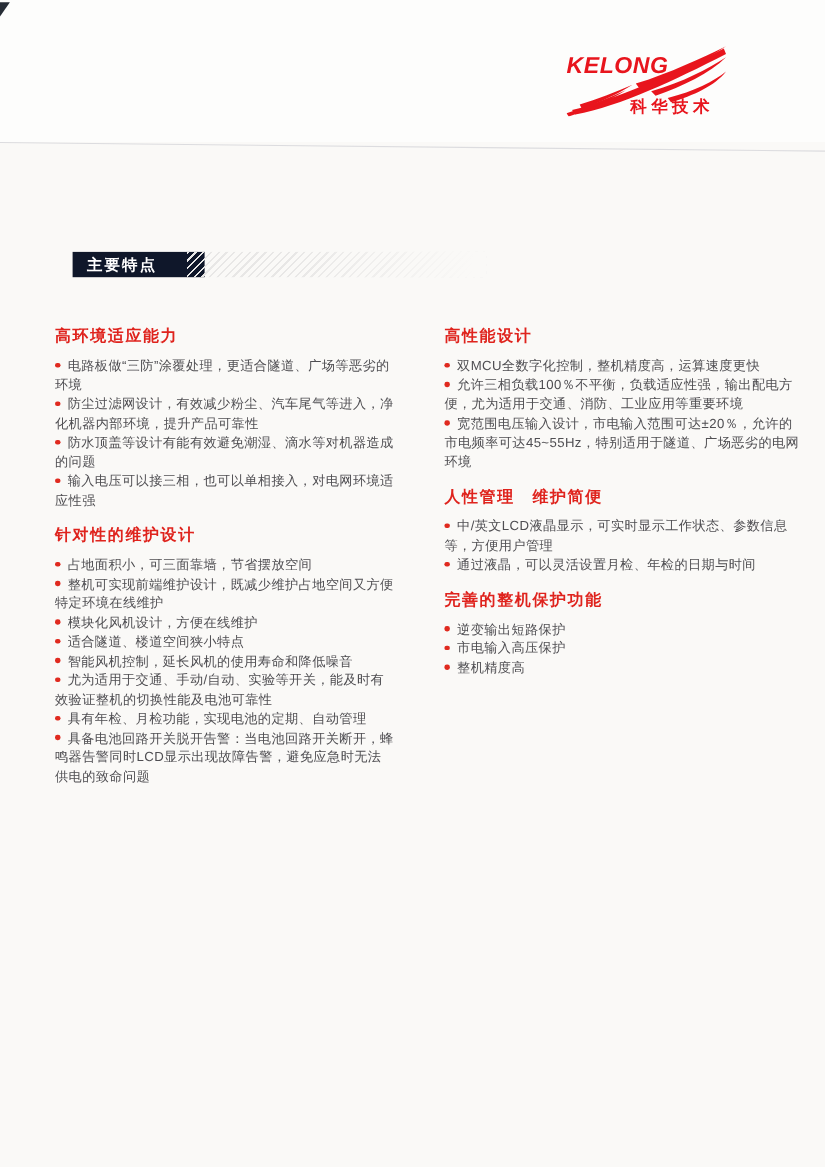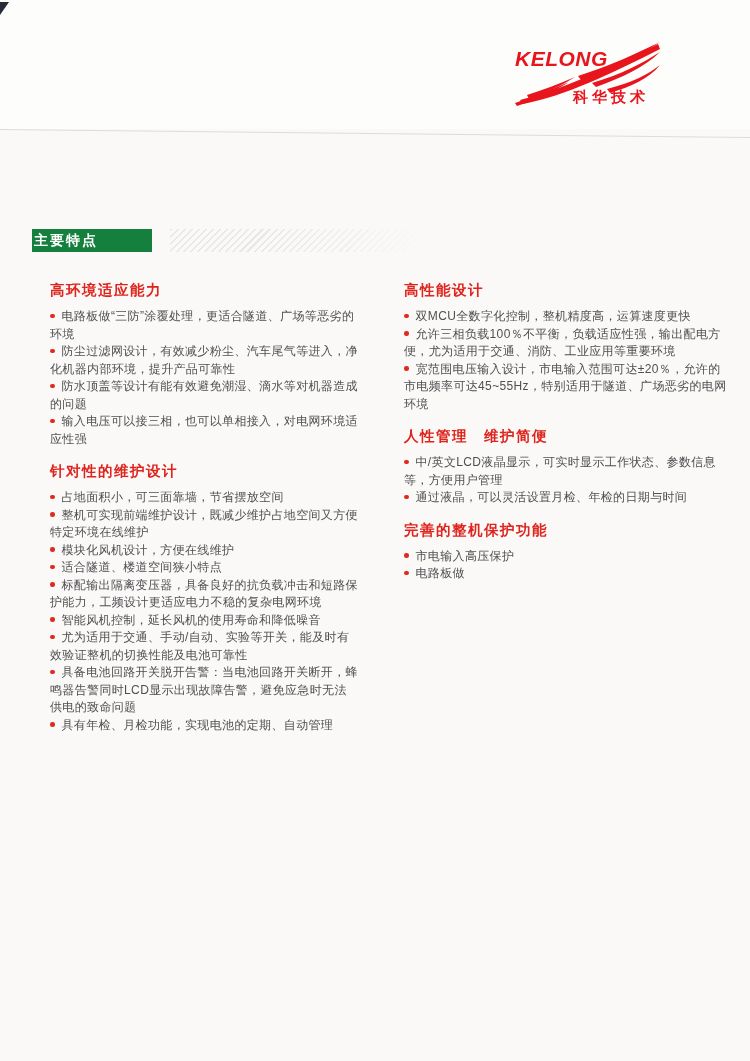--- a/index.html
+++ b/index.html
@@ -14,36 +14,36 @@
           border-top:1px solid #dcdcdf;transform:rotate(0.6deg);transform-origin:left center;}
   
   .corner{position:absolute;top:2px;left:0;width:0;height:0;
           border-top:13px solid #272d36;border-right:9px solid transparent;}
 
   
   .logo{position:absolute;left:515px;top:40px;width:145px;height:66px;}
   .logo svg{display:block;width:100%;height:100%;}
 
   
-  .badge{position:absolute;left:32px;top:229px;width:120px;height:23px;box-sizing:border-box;
-         background:#15803d;color:#ffffff;font-size:14px;font-weight:bold;
-         line-height:23px;padding-left:2px;letter-spacing:2px;}
+  .badge{position:absolute;left:66px;top:229px;width:120px;height:23px;box-sizing:border-box;
+         background:#0f172a;color:#ffffff;font-size:14px;font-weight:bold;
+         line-height:23px;padding-left:13px;letter-spacing:2px;}
   .hatch{position:absolute;left:170px;top:229px;width:272px;height:23px;
          background:repeating-linear-gradient(135deg,#e8e7e6 0 1.5px,rgba(0,0,0,0) 1.5px 5px);}
   .hatch::after{content:"";position:absolute;top:0;left:0;right:0;bottom:0;
          background:linear-gradient(to right,rgba(250,249,247,0) 35%,#faf9f7 96%);}
 
   
   .col{position:absolute;top:281px;}
   .col-left{left:50px;width:309px;}
   .col-right{left:404px;width:323px;}
   .section{margin:0;}
   .section-title{margin:14px 0 8px;font-size:14.5px;font-weight:bold;color:#df231d;
                  letter-spacing:1.5px;line-height:19px;}
-  .section:first-child .section-title{margin-top:0;}
+  .section:first-child .section-title{margin-top:16px;}
   .bullet{font-size:12px;line-height:17.5px;color:#4f4e52;letter-spacing:0.35px;}
   .dot{display:inline-block;width:4.5px;height:4.5px;border-radius:50%;
        background:#e02a1f;margin-right:7px;vertical-align:2px;}
 </style>
 </head>
 <body>
 
 <div class="top-strip"></div>
 <div class="crease"></div>
 <div class="corner"></div>
@@ -78,25 +78,24 @@
 
   <div class="section">
     <h3 class="section-title">针对性的维护设计</h3>
     <div class="bullet"><span class="dot"></span><span>占地面积小，可三面靠墙，节省摆放空间</span></div>
     <div class="bullet"><span class="dot"></span><span>整机可实现前端维护设计，既减少维护占地空间又方便特定环境在线维护</span></div>
     <div class="bullet"><span class="dot"></span><span>模块化风机设计，方便在线维护</span></div>
     <div class="bullet"><span class="dot"></span><span>适合隧道、楼道空间狭小特点</span></div>
   </div>
 
   <div class="section">
-    <div class="bullet"><span class="dot"></span><span>标配输出隔离变压器，具备良好的抗负载冲击和短路保护能力，工频设计更适应电力不稳的复杂电网环境</span></div>
     <div class="bullet"><span class="dot"></span><span>智能风机控制，延长风机的使用寿命和降低噪音</span></div>
     <div class="bullet"><span class="dot"></span><span>尤为适用于交通、手动/自动、实验等开关，能及时有效验证整机的切换性能及电池可靠性</span></div>
+    <div class="bullet"><span class="dot"></span><span>具有年检、月检功能，实现电池的定期、自动管理</span></div>
     <div class="bullet"><span class="dot"></span><span>具备电池回路开关脱开告警：当电池回路开关断开，蜂鸣器告警同时LCD显示出现故障告警，避免应急时无法供电的致命问题</span></div>
-    <div class="bullet"><span class="dot"></span><span>具有年检、月检功能，实现电池的定期、自动管理</span></div>
   </div>
 
 </div>
 
 <div class="col col-right">
 
   <div class="section">
     <h3 class="section-title">高性能设计</h3>
     <div class="bullet"><span class="dot"></span><span>双MCU全数字化控制，整机精度高，运算速度更快</span></div>
     <div class="bullet"><span class="dot"></span><span>允许三相负载100％不平衡，负载适应性强，输出配电方便，尤为适用于交通、消防、工业应用等重要环境</span></div>
@@ -104,17 +103,18 @@
   </div>
 
   <div class="section">
     <h3 class="section-title">人性管理　维护简便</h3>
     <div class="bullet"><span class="dot"></span><span>中/英文LCD液晶显示，可实时显示工作状态、参数信息等，方便用户管理</span></div>
     <div class="bullet"><span class="dot"></span><span>通过液晶，可以灵活设置月检、年检的日期与时间</span></div>
   </div>
 
   <div class="section">
     <h3 class="section-title">完善的整机保护功能</h3>
+    <div class="bullet"><span class="dot"></span><span>逆变输出短路保护</span></div>
     <div class="bullet"><span class="dot"></span><span>市电输入高压保护</span></div>
-    <div class="bullet"><span class="dot"></span><span>电路板做</span></div>
+    <div class="bullet"><span class="dot"></span><span>整机精度高</span></div>
   </div>
 
 </div>
 
 </body></html>

